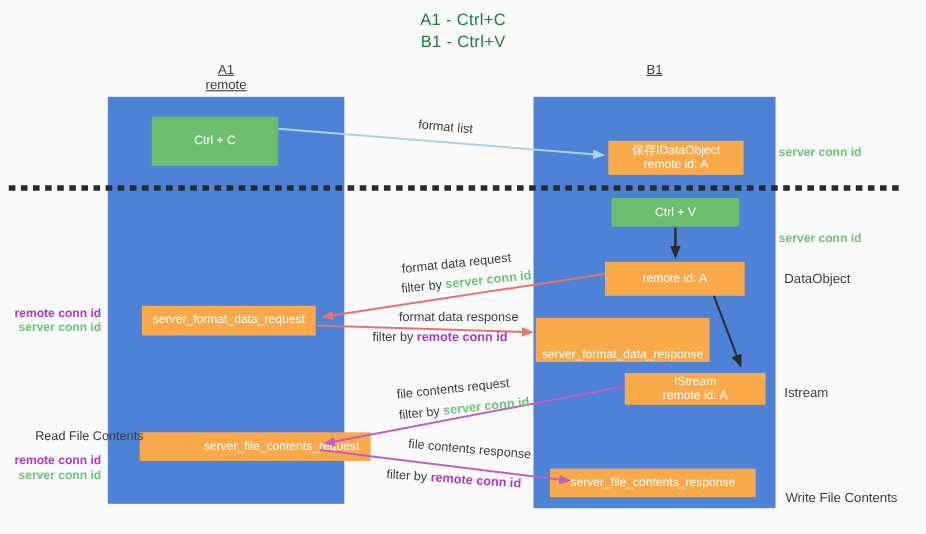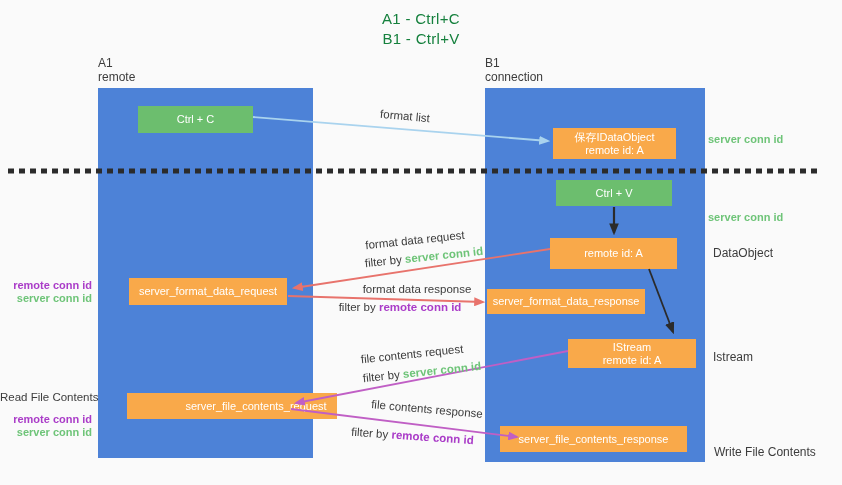--- a/index.html
+++ b/index.html
@@ -8,21 +8,21 @@
     background:#fafafa;
     font-family:"Liberation Sans", sans-serif;
     color:#3c3c3c;
   }
   .abs{position:absolute;}
   .title{
     left:0;top:9px;width:842px;text-align:center;
     font-size:15px;line-height:20px;color:#15803d;letter-spacing:.3px;
   }
   .lane{background:#4d82d7;}
-  .lane-header{font-size:12px;line-height:14px;color:#3c3c3c;}
+  .lane-header{text-align:center;font-size:12px;line-height:14px;color:#3c3c3c;text-decoration:underline;}
   .node{
     color:#fff;font-size:11px;text-align:center;
     display:flex;flex-direction:column;justify-content:center;
     line-height:13px;
   }
   .node.green{background:#6cbe6e;}
   .node.orange{background:#f9a94a;}
   .edge-label{
     font-size:11.5px;color:#3c3c3c;text-align:center;white-space:nowrap;
   }
@@ -42,48 +42,47 @@
     <div>A1 - Ctrl+C</div>
     <div>B1 - Ctrl+V</div>
   </div>
 
   <div class="abs lane-header" style="left:98px;top:56px;width:215px;">
     <div>A1</div>
     <div>remote</div>
   </div>
   <div class="abs lane-header" style="left:485px;top:56px;width:220px;">
     <div>B1</div>
-    <div>connection</div>
   </div>
 
   <div class="abs lane" style="left:98px;top:88px;width:215px;height:370px;"></div>
   <div class="abs lane" style="left:485px;top:88px;width:220px;height:374px;"></div>
 
-  <div class="abs node green" style="left:138px;top:106px;width:115px;height:27px;text-align:center;">
+  <div class="abs node green" style="left:138px;top:106px;width:115px;height:45px;text-align:center;">
     <div>Ctrl + C</div>
   </div>
 
   <div class="abs node orange" style="left:553px;top:128px;width:123px;height:31px;justify-content:center;">
     <div>保存IDataObject</div>
     <div>remote id: A</div>
   </div>
 
   <div class="abs node green" style="left:556px;top:180px;width:116px;height:26px;">
     <div>Ctrl + V</div>
   </div>
 
   <div class="abs node orange" style="left:550px;top:238px;width:127px;height:31px;">
     <div>remote id: A</div>
   </div>
 
   <div class="abs node orange" style="left:129px;top:278px;width:158px;height:27px;">
     <div>server_format_data_request</div>
   </div>
 
-  <div class="abs node orange" style="left:487px;top:289px;width:158px;height:25px;">
+  <div class="abs node orange" style="left:487px;top:289px;width:158px;height:40px;justify-content:flex-end;">
     <div>server_format_data_response</div>
   </div>
 
   <div class="abs node orange" style="left:568px;top:339px;width:128px;height:29px;">
     <div>IStream</div>
     <div>remote id: A</div>
   </div>
 
   <div class="abs node orange" style="left:127px;top:393px;width:162px;height:26px;padding-left:48px;">
     <div>server_file_contents_request</div>
@@ -160,20 +159,20 @@
   <div class="abs conn-note green-t" style="left:708px;top:211px;">server conn id</div>
   <div class="abs side-note" style="left:713px;top:246px;font-size:12px;">DataObject</div>
   <div class="abs side-note" style="left:713px;top:350px;font-size:12px;">Istream</div>
   <div class="abs side-note" style="left:714px;top:445px;font-size:12px;">Write File Contents</div>
 
   <div class="abs conn-note right-align" style="left:0;top:279px;width:92px;">
     <div class="purple-t">remote conn id</div>
     <div class="green-t">server conn id</div>
   </div>
 
-  <div class="abs side-note right-align" style="left:0;top:391px;width:92px;">Read File Contents</div>
+  <div class="abs side-note right-align" style="left:0;top:391px;width:92px;padding-left:32px;">Read File Contents</div>
 
   <div class="abs conn-note right-align" style="left:0;top:413px;width:92px;">
     <div class="purple-t">remote conn id</div>
     <div class="green-t">server conn id</div>
   </div>
 
 </div>
 
 </body></html>

